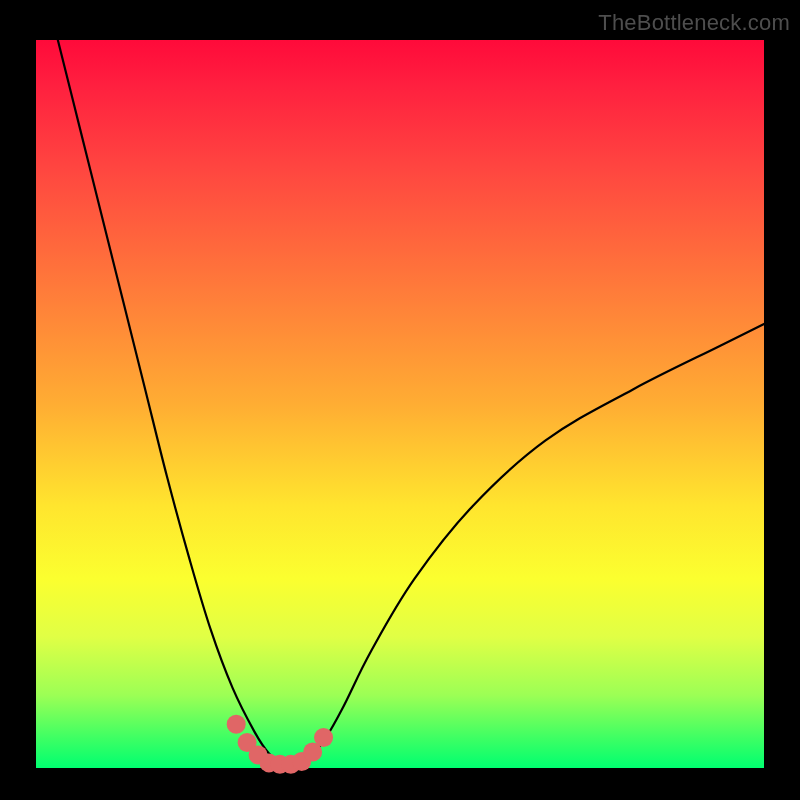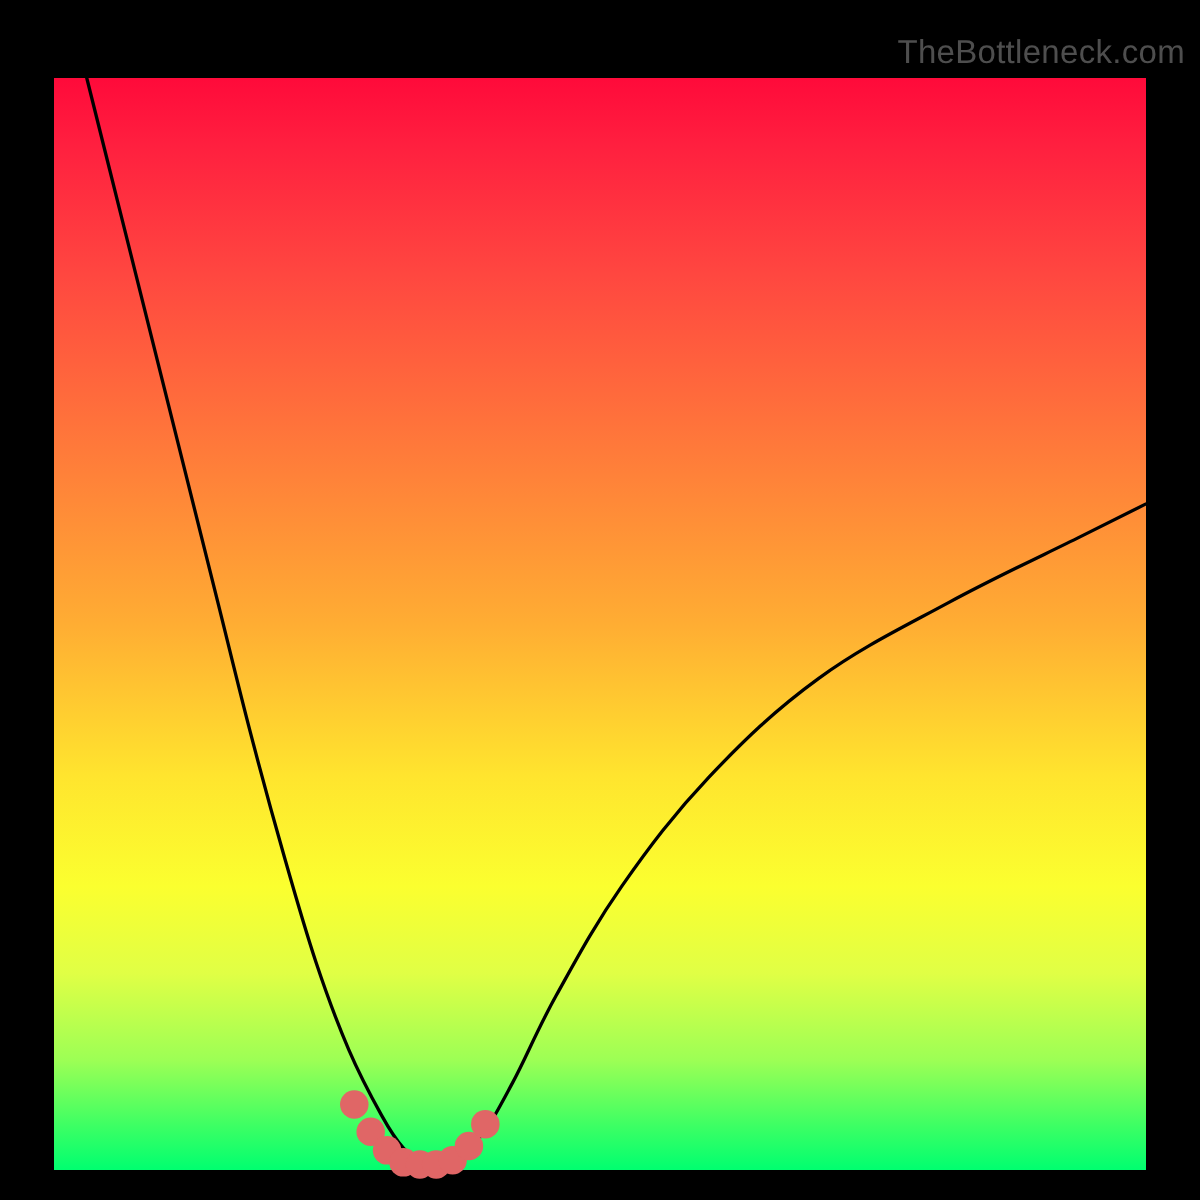--- a/index.html
+++ b/index.html
@@ -7,21 +7,21 @@
     padding: 0;
     width: 800px;
     height: 800px;
     background: #000;
     overflow: hidden;
     font-family: Arial, Helvetica, sans-serif;
   }
   .frame {
     position: absolute;
     left: 0;
-    top: 16px;
+    top: 4px;
     width: 800px;
     height: 600px;
     background: #000;
   }
   .plot {
     position: absolute;
     left: 36px;
     top: 36px;
     width: 728px;
     height: 728px;

